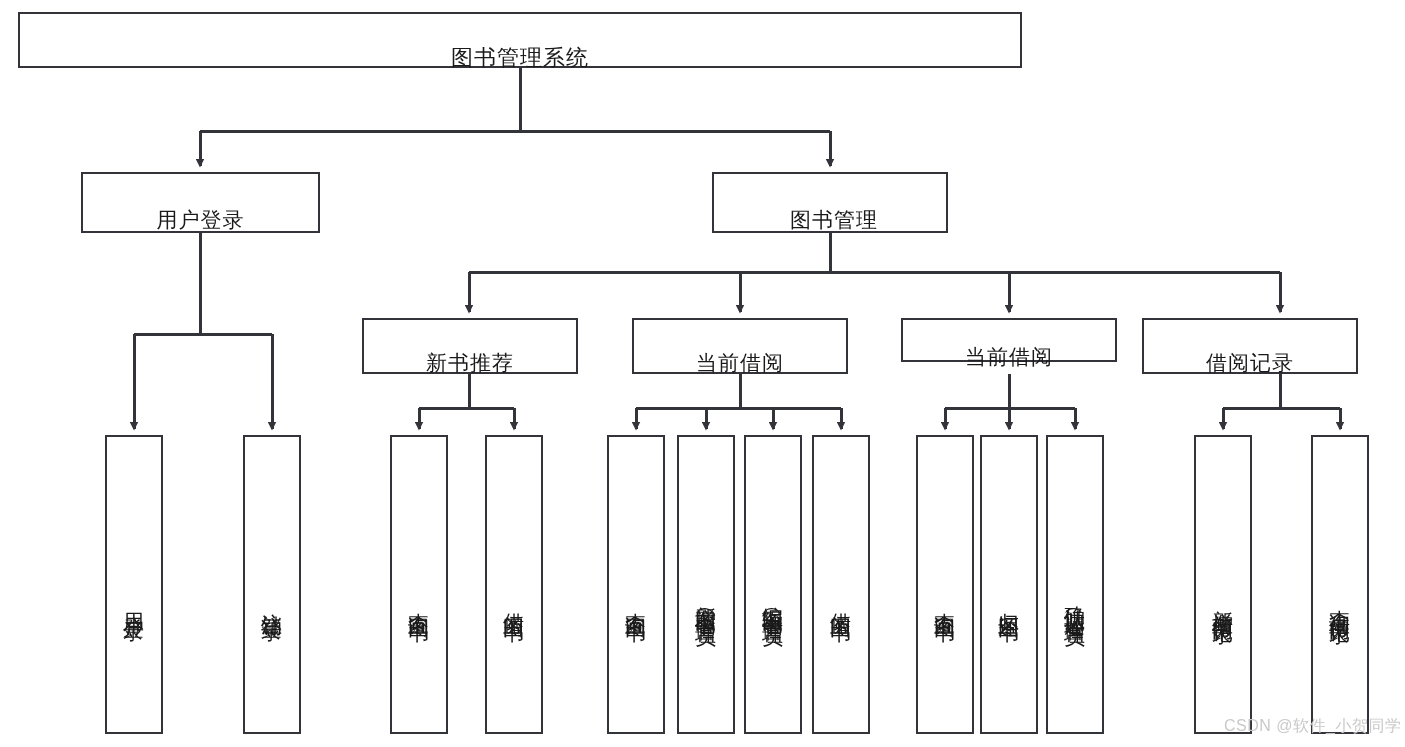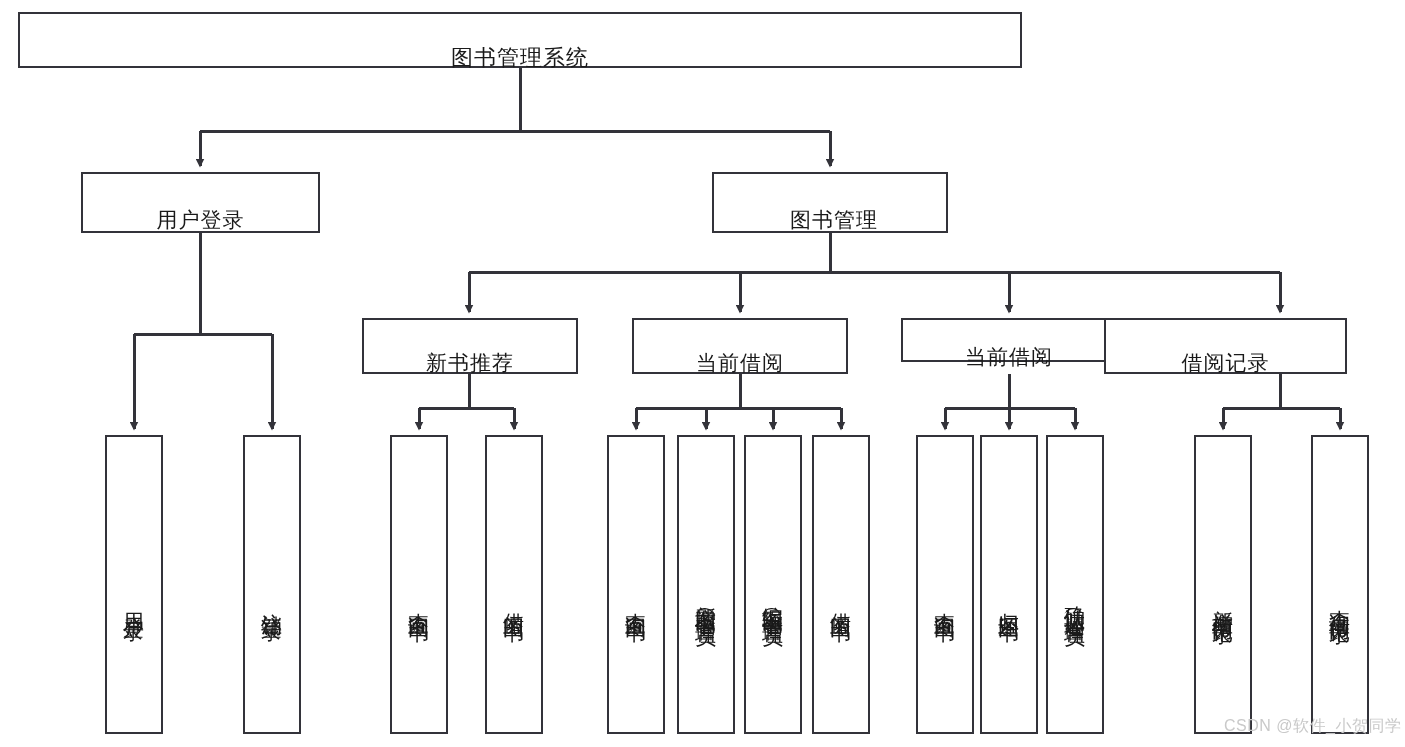--- a/index.html
+++ b/index.html
@@ -134,21 +134,21 @@
 
   <div class="node lvl2" style="left:362px;top:318px;width:216px;height:56px;">
     <span class="lbl">新书推荐</span>
   </div>
   <div class="node lvl2" style="left:632px;top:318px;width:216px;height:56px;">
     <span class="lbl">当前借阅</span>
   </div>
   <div class="node lvl2" style="left:901px;top:318px;width:216px;height:44px;">
     <span class="lbl">当前借阅</span>
   </div>
-  <div class="node lvl2" style="left:1104px;top:318px;width:243px;height:56px;">
+  <div class="node lvl2" style="left:1142px;top:318px;width:216px;height:56px;">
     <span class="lbl">借阅记录</span>
   </div>
 
   <div class="node leaf" style="left:105px;top:435px;width:58px;height:299px;">
     <span class="lbl">用户登录</span>
   </div>
   <div class="node leaf" style="left:243px;top:435px;width:58px;height:299px;">
     <span class="lbl">注销登录</span>
   </div>
 

